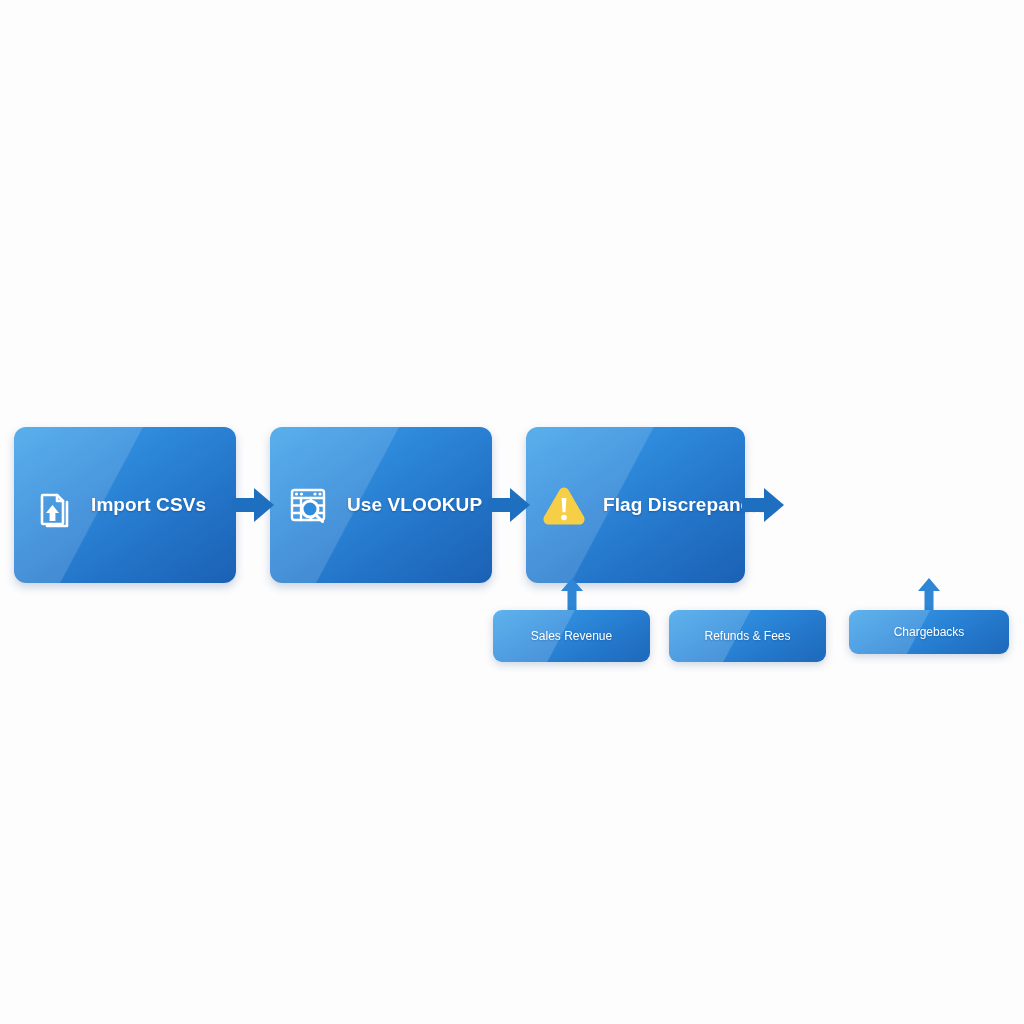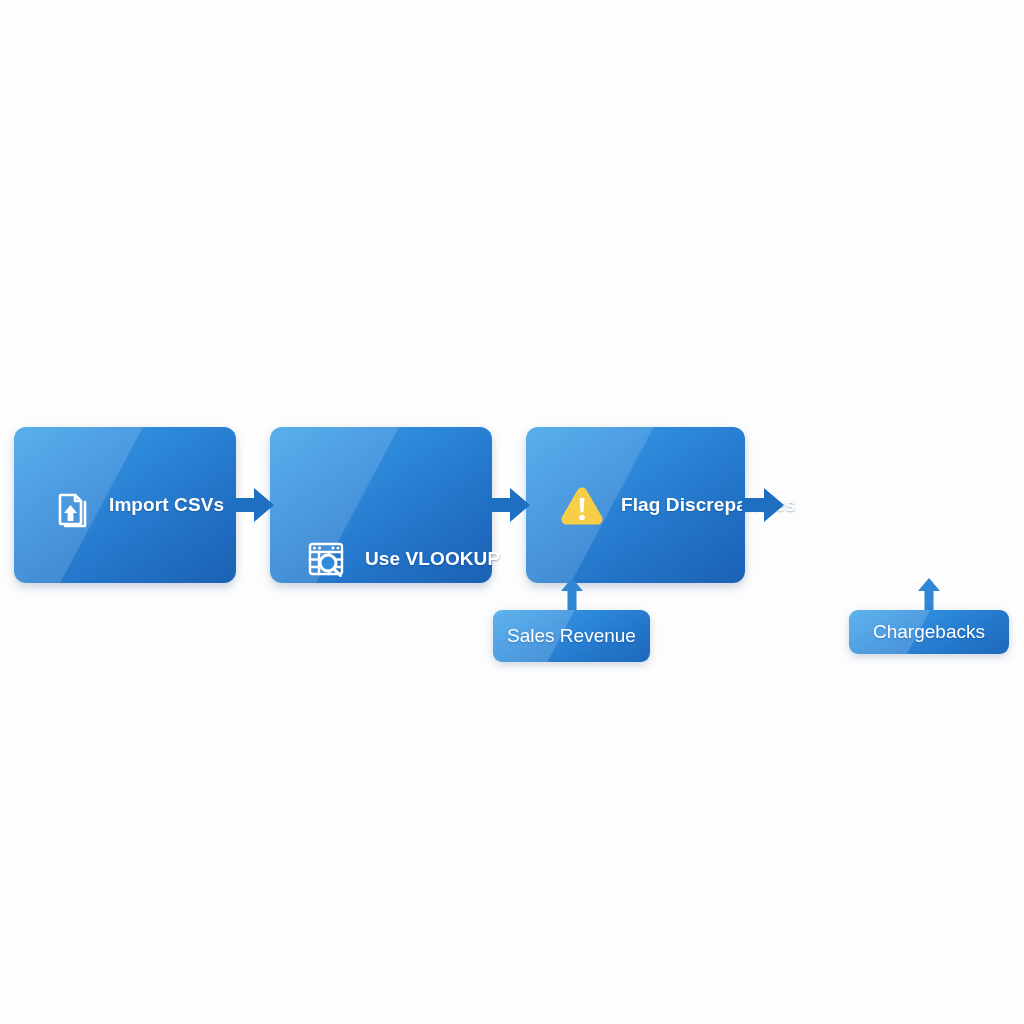--- a/index.html
+++ b/index.html
@@ -39,21 +39,21 @@
     box-shadow: 0 4px 10px rgba(20,60,110,0.22);
     display: flex;
     align-items: center;
     box-sizing: border-box;
     overflow: visible;
   }
   .node-inner {
     display: flex;
     align-items: center;
     gap: 16px;
-    padding-left: 33px;
+    padding-left: 15px;
     width: 100%;
   }
   .node-icon {
     flex: 0 0 auto;
     width: 46px;
     height: 48px;
     display: flex;
     align-items: center;
     justify-content: center;
   }
@@ -61,21 +61,21 @@
     color: #ffffff;
     font-size: 19px;
     font-weight: bold;
     letter-spacing: 0.1px;
     white-space: nowrap;
     text-shadow: 0 1px 2px rgba(0,40,90,0.35);
   }
 
   
   #node-0 { left: 14px;  top: 427px; width: 222px; height: 156px; }
-  #node-1 { left: 270px; top: 427px; width: 222px; height: 156px; align-items: flex-end; }
+  #node-1 { left: 270px; top: 427px; width: 222px; height: 156px; }
   #node-2 { left: 526px; top: 427px; width: 219px; height: 156px; }
   #node-3 { left: 782px; top: 427px; width: 219px; height: 156px; }
 
   
   .subnode {
     position: absolute;
     border-radius: 9px;
     background:
       linear-gradient(118deg,
         rgba(255,255,255,0.16) 0%,
@@ -84,21 +84,21 @@
         rgba(255,255,255,0.00) 100%),
       linear-gradient(150deg, #3fa4e9 0%, #2f8ddd 35%, #2376c9 72%, #1e69ba 100%);
     box-shadow: 0 3px 8px rgba(20,60,110,0.20);
     display: flex;
     align-items: center;
     justify-content: center;
     box-sizing: border-box;
   }
   .subnode-label {
     color: #ffffff;
-    font-size: 19px;
+    font-size: 12px;
     font-weight: normal;
     white-space: nowrap;
     text-shadow: 0 1px 2px rgba(0,40,90,0.30);
     text-align: right;
   }
   #sub-0 { left: 493px; top: 610px; width: 157px; height: 52px; }
   #sub-1 { left: 669px; top: 610px; width: 157px; height: 52px; }
   #sub-2 { left: 849px; top: 610px; width: 160px; height: 44px; }
 
   
@@ -216,18 +216,21 @@
   <div class="arrow-up" id="arrow-u-2">
     <svg width="22" height="36" viewBox="0 0 22 36">
       <path d="M11 0 l11 13 h-6.5 v23 h-9 v-23 h-6.5 z" fill="#2f86d4"></path>
     </svg>
   </div>
 
   <div class="subnode" id="sub-0">
     <span class="subnode-label">Sales Revenue</span>
   </div>
 
+  <div class="subnode" id="sub-1">
+    <span class="subnode-label">Refunds &amp; Fees</span>
+  </div>
 
   <div class="subnode" id="sub-2">
     <span class="subnode-label">Chargebacks</span>
   </div>
 
 </div>
 
 </body></html>

